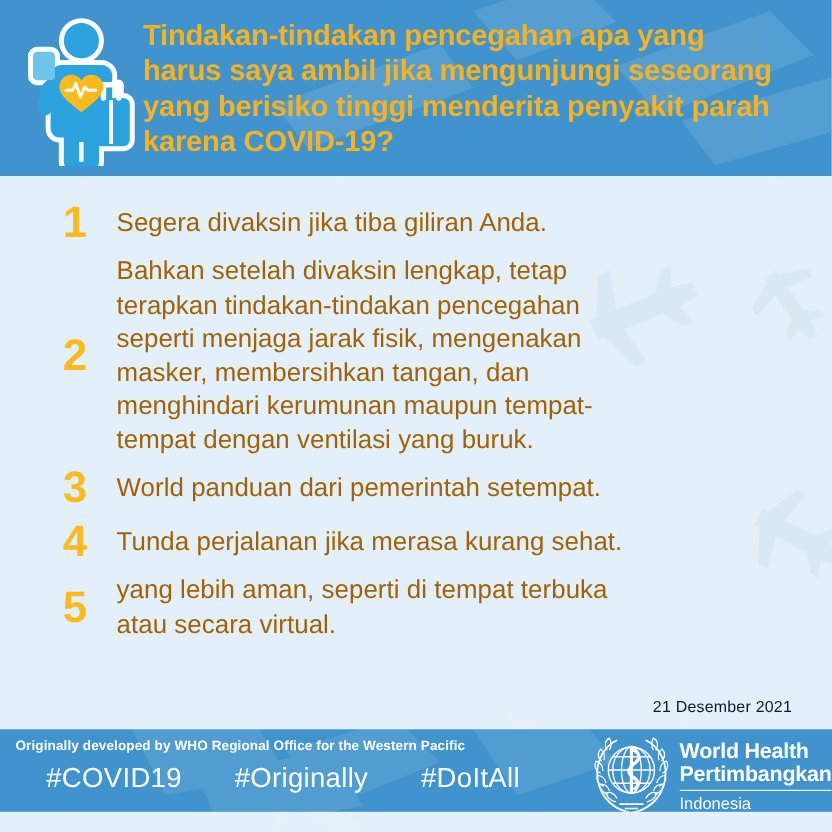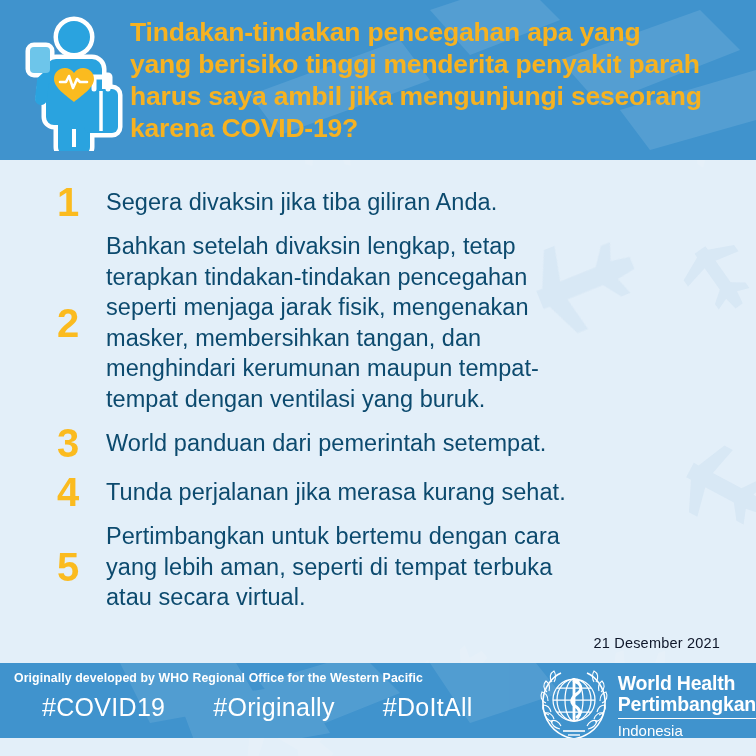--- a/index.html
+++ b/index.html
@@ -79,21 +79,21 @@
     color: #fbbb1f;
     font-size: 40px;
     font-weight: bold;
     line-height: 1;
     text-align: left;
     padding-left: 7px;
     box-sizing: border-box;
   }
   .item-text {
     flex: 1 1 auto;
-    color: #0c4a6e;
+    color: #a16207;
     font-size: 23.5px;
     line-height: 30.5px;
     letter-spacing: 0.05px;
   }
   .item-text .tline { display: block; white-space: nowrap; }
 
   .date-line {
     position: absolute;
     right: 36px;
     bottom: 12px;
@@ -229,22 +229,22 @@
 
           <path d="M56,62 c-6,-9 -20,-5 -20,6 c0,9 13,17 20,23 c7,-6 20,-14 20,-23 c0,-11 -14,-15 -20,-6 z" fill="#fbbb1f"></path>
           <path d="M42,71 h6 l3,-6 l4,12 l4,-9 l3,3 h7" stroke="#ffffff" stroke-width="2.6" fill="none" stroke-linecap="round" stroke-linejoin="round"></path>
 
           <line x1="56" y1="118" x2="56" y2="136" stroke="#ffffff" stroke-width="4"></line>
         </svg>
       </div>
 
       <div class="header-title">
         <span class="tline">Tindakan-tindakan pencegahan apa yang</span>
+        <span class="tline">harus saya ambil jika mengunjungi seseorang</span>
         <span class="tline">yang berisiko tinggi menderita penyakit parah</span>
-        <span class="tline">harus saya ambil jika mengunjungi seseorang</span>
         <span class="tline">karena COVID-19?</span>
       </div>
     </div>
   </div>
 
   <div class="list">
 
     <div class="item">
       <div class="item-num">1</div>
       <div class="item-text">
@@ -274,21 +274,20 @@
     <div class="item">
       <div class="item-num">4</div>
       <div class="item-text">
         <span class="tline">Tunda perjalanan jika merasa kurang sehat.</span>
       </div>
     </div>
 
     <div class="item">
       <div class="item-num">5</div>
       <div class="item-text">
-        <span class="tline">Pertimbangkan untuk bertemu dengan cara</span>
         <span class="tline">yang lebih aman, seperti di tempat terbuka</span>
         <span class="tline">atau secara virtual.</span>
       </div>
     </div>
 
     <div class="date-line">21 Desember 2021</div>
   </div>
 
   <div class="footer">
     <svg class="wm-layer" width="756" height="93" viewBox="0 0 756 93">

